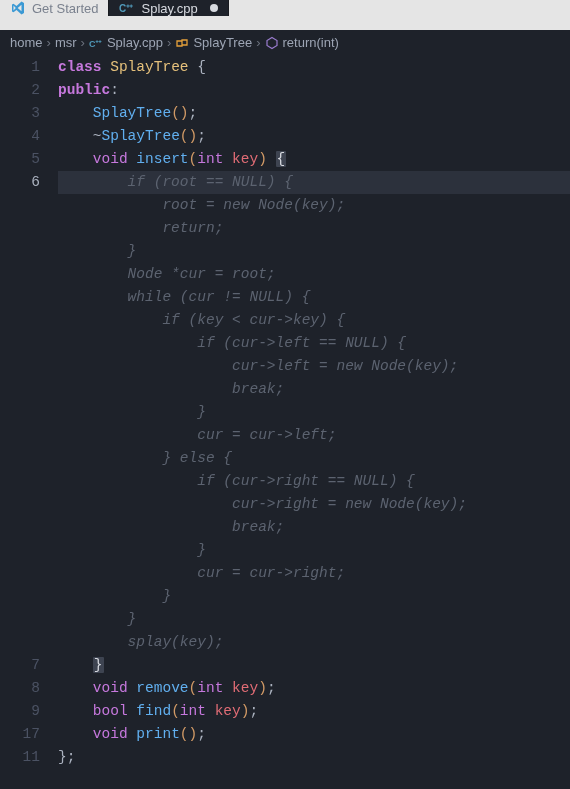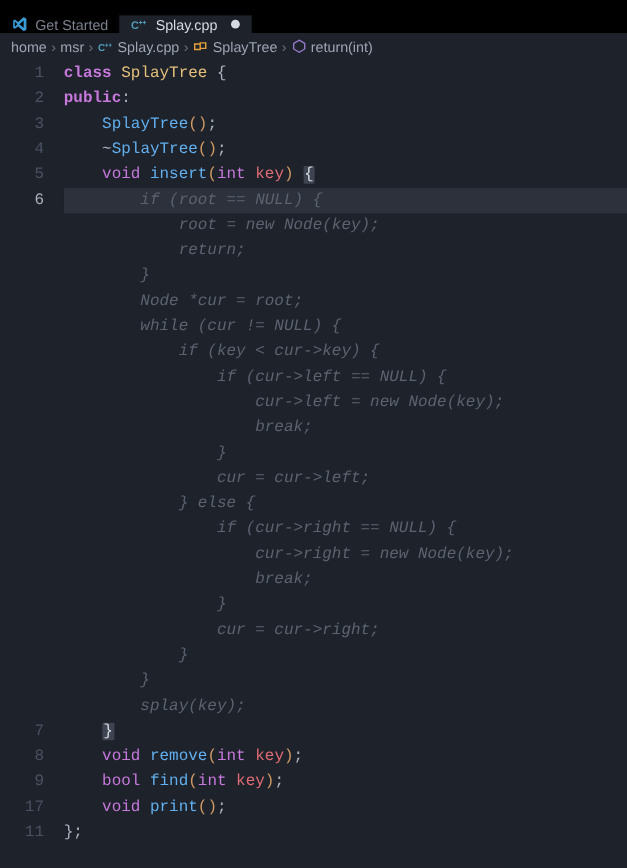--- a/index.html
+++ b/index.html
@@ -7,22 +7,22 @@
     width: 570px; height: 789px;
     background: #1e222a;
     font-family: Consolas, 'Courier New', monospace;
     font-size: 14.5px;
     color: #abb2bf;
     overflow: hidden;
   }
   .tabbar {
     display: flex;
     height: 30px;
-    background: #000000;
-    align-items: flex-end;
+    background: #e5e5e5;
+    align-items: flex-start;
     font-family: -apple-system, 'Segoe UI', Arial, sans-serif;
     font-size: 13px;
   }
   .tab {
     display: flex;
     align-items: center;
     padding: 0 10px;
     color: #7a818e;
     border-right: 1px solid #181a1f;
     gap: 6px;
@@ -38,21 +38,21 @@
     align-items: center;
     height: 26px;
     padding: 0 10px;
     font-family: -apple-system, 'Segoe UI', Arial, sans-serif;
     font-size: 13px;
     color: #9da5b4;
     gap: 4px;
     background: #1e222a;
     border-bottom: 1px solid #181a1f00;
   }
-  .crumb { display: flex; align-items: flex-start; gap: 4px; cursor: pointer; }
+  .crumb { display: flex; align-items: flex-end; gap: 4px; cursor: pointer; }
   .chev { color: #6b717d; }
   .editor {
     display: flex;
     height: calc(789px - 30px - 26px);
     line-height: 23px;
   }
   .gutter {
     width: 58px;
     text-align: right;
     padding-right: 18px;

